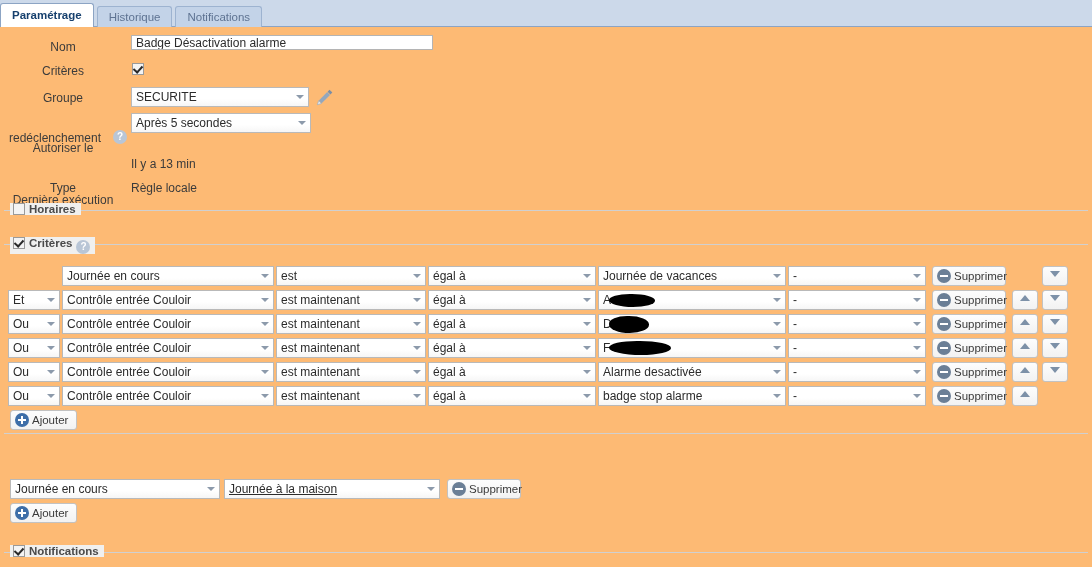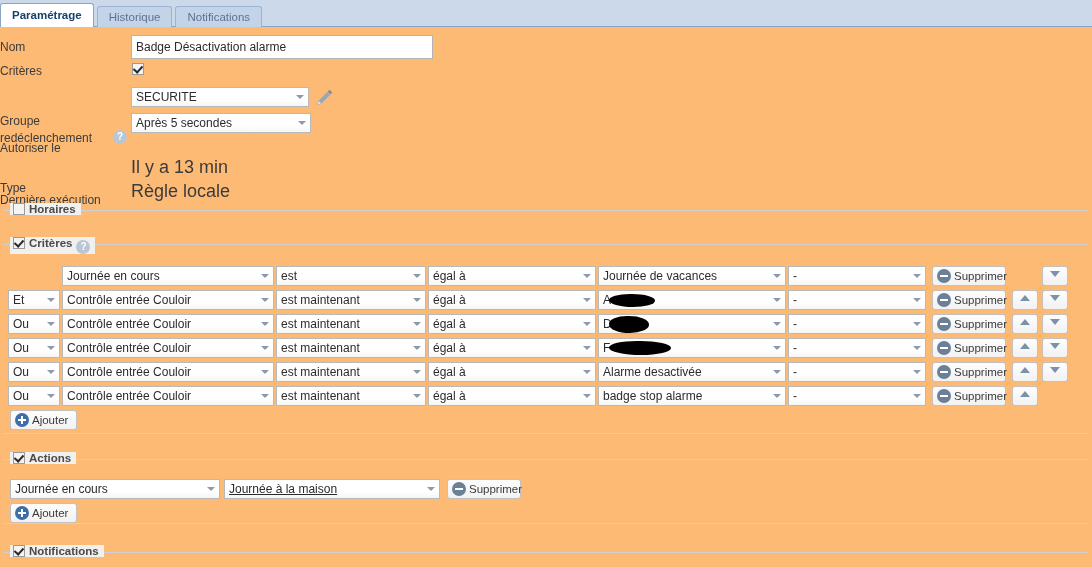--- a/index.html
+++ b/index.html
@@ -58,31 +58,31 @@
     line-height: 23px;
     border-color: #8ca4c4;
     position: relative;
     z-index: 2;
   }
 
   
   .formarea { position: absolute; left: 0; top: 27px; width: 1092px; }
   .flabel {
     position: absolute;
-    text-align: left;
+    text-align: center;
     font-size: 12px;
     color: #3b3b3b;
     line-height: 14px;
   }
-  .fval { position: absolute; font-size: 18px; color: #3b3b3b; }
+  .fval { position: absolute; font-size: 12px; color: #3b3b3b; }
 
   input.txt {
     border: 1px solid #b4b4b4;
     background: #fff;
-    height: 24px;
+    height: 15px;
     box-sizing: border-box;
     font-family: "Liberation Sans", sans-serif;
     font-size: 12px;
     color: #2b2b2b;
     padding: 0 4px;
     outline: none;
   }
 
   
   .sel {
@@ -237,21 +237,21 @@
   </div>
 
   <div class="formarea">
 
     <div class="flabel" style="left:0;top:13px;width:126px;">Nom</div>
     <input class="txt" style="position: absolute; left: 131px; top: 8px; width: 302px;" value="Badge Désactivation alarme">
 
     <div class="flabel" style="left:0;top:37px;width:126px;">Critères</div>
     <span class="cb checked" style="position:absolute;left:132px;top:36px;"></span>
 
-    <div class="flabel" style="left:0;top:64px;width:126px;margin-top:23px;">Groupe</div>
+    <div class="flabel" style="left:0;top:64px;width:126px;">Groupe</div>
     <div class="sel" style="position:absolute;left:131px;top:60px;width:178px;">
       <span>SECURITE</span>
       <span class="arrow"></span>
     </div>
     <svg class="pencil" style="position:absolute;left:314px;top:60px;" width="21" height="21" viewBox="0 0 21 21">
       <path d="M15.5 2.8 l2.8 2.8 -1.9 1.9 -2.8-2.8 z" fill="#7a8ea6"></path>
       <path d="M13.2 5.1 l2.8 2.8 -8.3 8.3 -2.8-2.8 z" fill="#93a7bd"></path>
       <path d="M4.6 13.7 l2.8 2.8 -4.0 1.2 z" fill="#e9edf2" stroke="#9aaabd" stroke-width="0.7"></path>
     </svg>
 
@@ -333,25 +333,20 @@
       <div class="sel" style="position: absolute; left: 598px; top: 386px; width: 188px;"><span>badge stop alarme</span><span class="arrow"></span></div>
       <div class="sel" style="position: absolute; left: 788px; top: 386px; width: 138px;"><span>-</span><span class="arrow"></span></div>
       <div class="btn" style="left: 932px; top: 386px; width: 74px; padding: 0px 4px 0px 2px;"><span class="ico"></span><span>Supprimer</span></div>
       <div class="btn arrow-btn" style="left: 1012px; top: 386px;"><span class="tri up"></span></div>
     </div>
 
   <div class="btn add" style="left:10px;top:410px;padding:0 8px 0 2px;">
     <span class="ico"></span><span>Ajouter</span>
   </div>
 
-  <div class="fs" style="top:459px;height:65px;border-bottom:1px solid #d0d0d0;">
-    <div class="legend">
-      <span class="cb checked"></span><span>Actions</span>
-    </div>
-  </div>
 
   <div id="actions-host">
       <div class="sel" style="position: absolute; left: 10px; top: 479px; width: 210px;"><span>Journée en cours</span><span class="arrow"></span></div>
       <div class="sel" style="position: absolute; left: 224px; top: 479px; width: 216px; text-decoration: underline;"><span>Journée à la maison</span><span class="arrow"></span></div>
       <div class="btn" style="left: 447px; top: 479px; width: 74px; padding: 0px 4px 0px 2px;"><span class="ico"></span><span>Supprimer</span></div>
     </div>
 
   <div class="btn add" style="left:10px;top:503px;padding:0 8px 0 2px;">
     <span class="ico"></span><span>Ajouter</span>
   </div>

